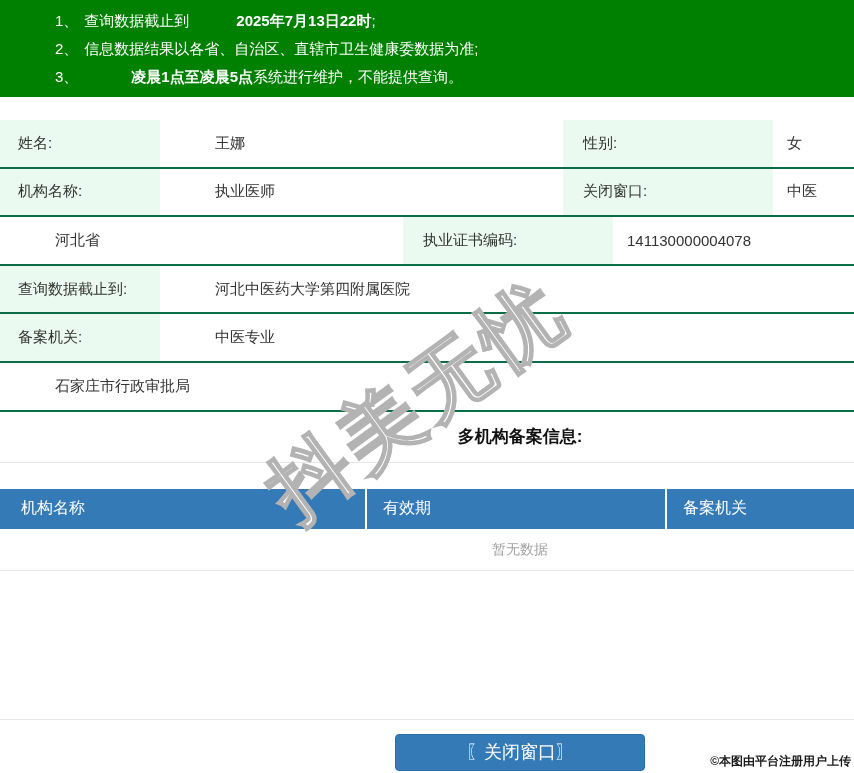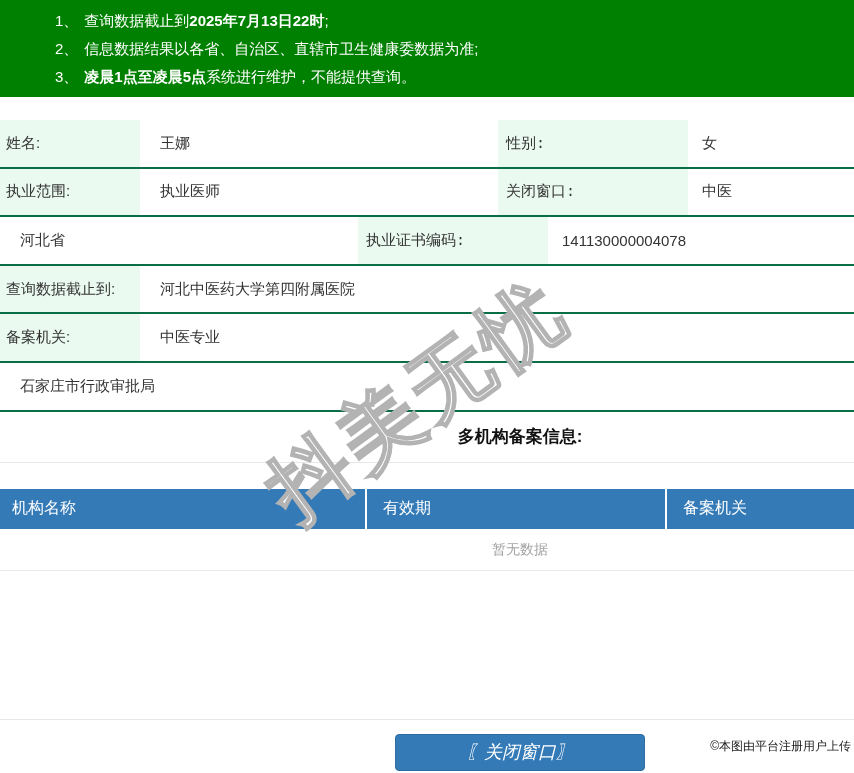--- a/index.html
+++ b/index.html
@@ -16,67 +16,67 @@
   .banner {
     background: #008001;
     color: #ffffff;
     height: 97px;
     padding: 7px 0 0 55px;
     box-sizing: border-box;
     font-size: 15px;
   }
   .notice-line { line-height: 28px; white-space: nowrap; }
   .notice-line .num { margin-right: 6px; }
-  .notice-line b { font-weight: bold; }
+  .notice-line b { font-weight: bold; padding-left: 47px; }
 
   
   .info-table { margin-top: 23px; }
   .irow {
     display: flex;
     align-items: center;
     height: 48.6px;
     box-sizing: border-box;
     border-bottom: 2px solid #0b6d45;
     font-size: 15px;
     color: #333333;
   }
   .lcell {
-    width: 140px; align-self: stretch;
+    width: 160px; align-self: stretch;
     background: #eafaf1;
     display: flex; align-items: center;
-    padding-left: 6px; box-sizing: border-box;
+    padding-left: 18px; box-sizing: border-box;
   }
-  .vcell  { width: 358px; padding-left: 20px; box-sizing: border-box; }
+  .vcell  { width: 358px; padding-left: 10px; box-sizing: border-box; margin-left: 45px; }
   .vcell.wide { flex: 1; }
   .lcell2 {
-    width: 190px; align-self: stretch;
+    width: 210px; align-self: stretch;
     background: #eafaf1;
     display: flex; align-items: center;
-    padding-left: 8px; box-sizing: border-box; font-family: Liberation Mono, monospace;
+    padding-left: 20px; box-sizing: border-box;
   }
   .vcell2 { flex: 1; padding-left: 14px; box-sizing: border-box; }
 
   
   .section-title {
     height: 50px; line-height: 50px;
     text-align: center;
     font-size: 17px; font-weight: bold; color: #111111;
   }
   .hr { height: 0; border-bottom: 1px solid #e8e8e8; }
 
   .thead {
     margin-top: 26px;
     height: 40px;
     background: #337ab7;
     color: #ffffff;
     display: flex;
     align-items: center;
     font-size: 16px;
   }
-  .thead .c1 { width: 367px; padding-left: 12px;  box-sizing: border-box; border-right: 2px solid #ffffff; align-self: stretch; display:flex; align-items:center; }
+  .thead .c1 { width: 367px; padding-left: 21px;  box-sizing: border-box; border-right: 2px solid #ffffff; align-self: stretch; display:flex; align-items:center; }
   .thead .c2 { width: 300px; padding-left: 16px;  box-sizing: border-box; border-right: 2px solid #ffffff; align-self: stretch; display:flex; align-items:center; }
   .thead .c3 { flex: 1;      padding-left: 16px; box-sizing: border-box; align-self: stretch; display:flex; align-items:center; }
 
   .empty-state {
     height: 41px; line-height: 41px;
     text-align: center;
     color: #a3a3a3;
     font-size: 14px;
   }
   .spacer { height: 148px; }
@@ -89,44 +89,43 @@
     width: 250px; height: 37px;
     background: #337ab7;
     color: #ffffff;
     font-size: 18px;
     font-family: inherit;
     border: 1px solid #2e6da4;
     border-radius: 4px;
     cursor: pointer;
     line-height: 33px;
     text-align: center;
-    font-style: italic;
   }
 
   
   .wm-diagonal {
     position: absolute;
     left: 245px; top: 343px;
     width: 360px;
     font-size: 80px;
     font-weight: bold;
     letter-spacing: 6px;
     color: #ffffff;
     -webkit-text-stroke: 2px #b3b3b3;
     transform: rotate(-36deg);
     transform-origin: center center;
     white-space: nowrap;
     z-index: 3;
     pointer-events: none;
   }
   .wm-corner {
     position: absolute;
-    right: 3px; bottom: 18px;
+    right: 3px; bottom: 3px;
     font-size: 12px;
-    font-weight: normal;
+    font-weight: bold;
     color: #1a1a1a;
     text-shadow: -1px -1px 0 #fff, 1px -1px 0 #fff, -1px 1px 0 #fff, 1px 1px 0 #fff;
     z-index: 10;
     white-space: nowrap;
   }
 </style>
 </head>
 <body>
 
 <div class="page">
@@ -138,21 +137,21 @@
   </div>
 
   <div class="info-table">
     <div class="irow">
       <div class="lcell">姓名:</div>
       <div class="vcell">王娜</div>
       <div class="lcell2">性别:</div>
       <div class="vcell2">女</div>
     </div>
     <div class="irow">
-      <div class="lcell">执业范围:</div>
+      <div class="lcell">机构名称:</div>
       <div class="vcell">执业医师</div>
       <div class="lcell2">关闭窗口:</div>
       <div class="vcell2">中医</div>
     </div>
     <div class="irow">
       <div class="vcell">河北省</div>
       <div class="lcell2">执业证书编码:</div>
       <div class="vcell2">141130000004078</div>
     </div>
     <div class="irow">

